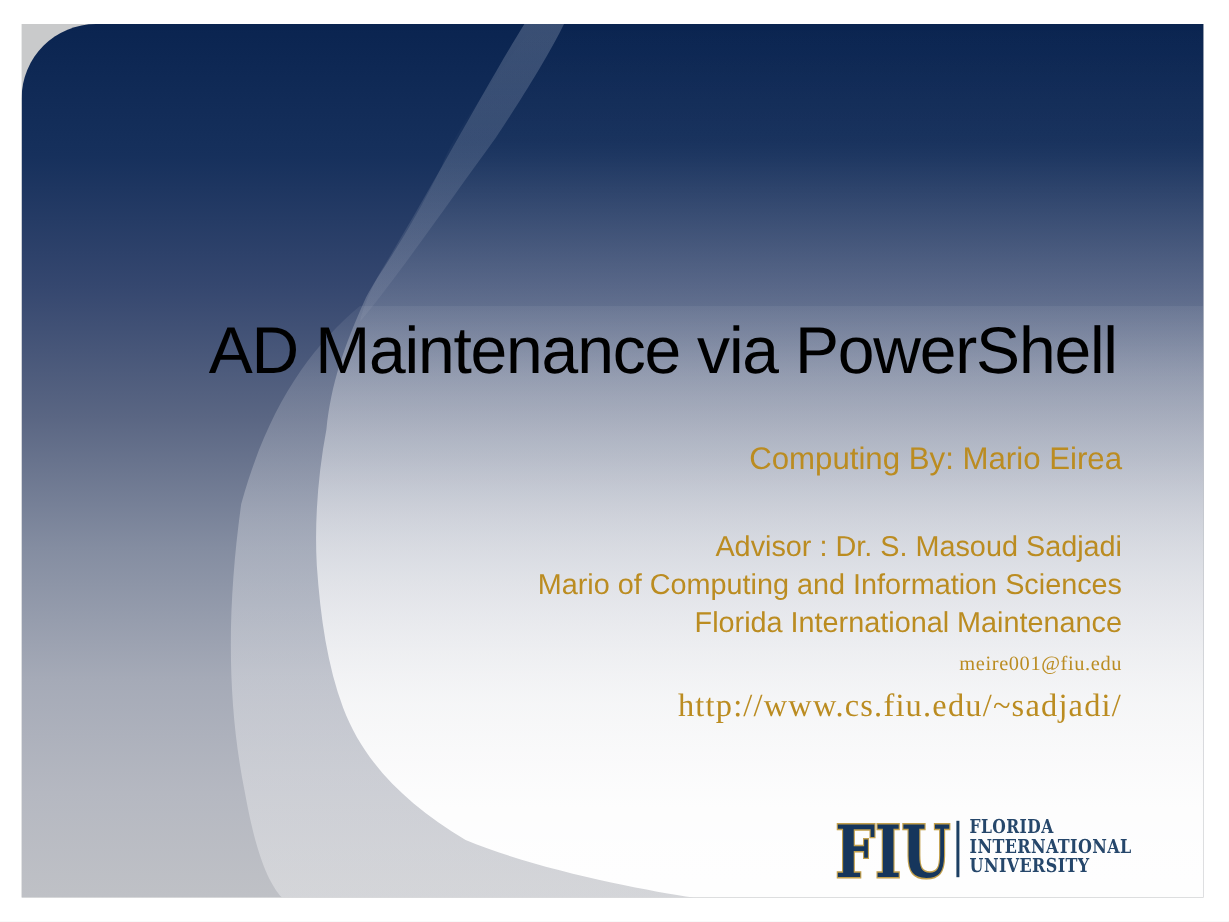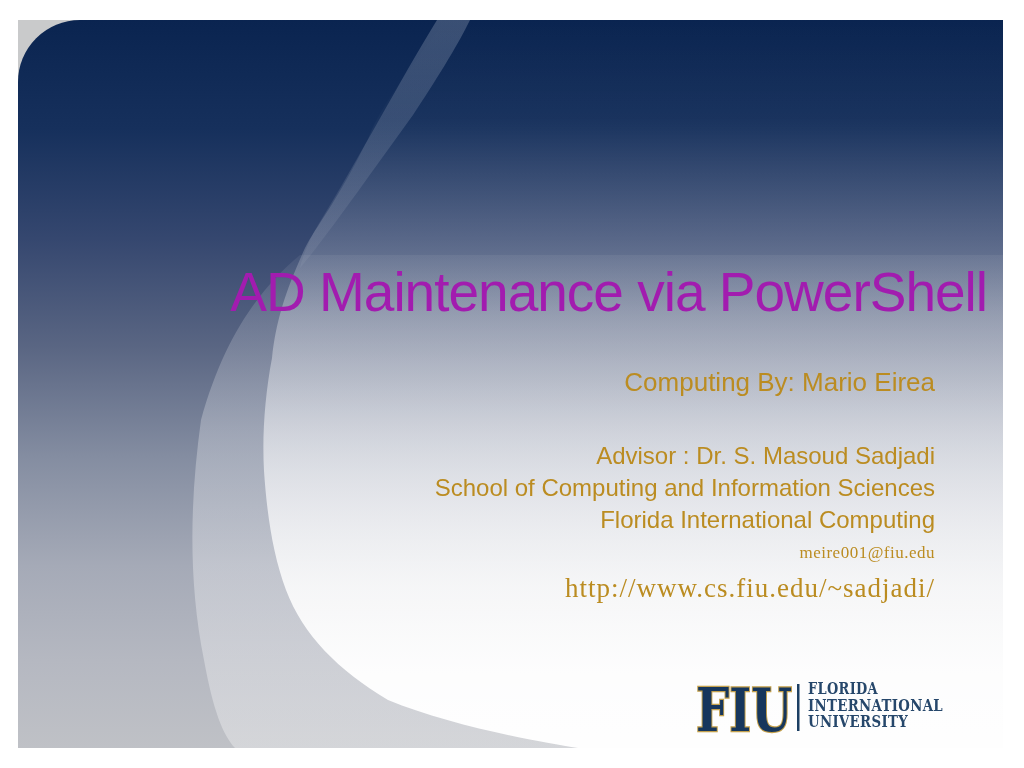--- a/index.html
+++ b/index.html
@@ -14,21 +14,21 @@
   .navy{
     position:absolute;inset:0;border-top-left-radius:62px;
     background:linear-gradient(180deg,
       #0a2450 0%, #16305c 15%, #35476f 30%, #5a6683 45%,
       #848da1 60%, #a5aab7 75%, #b5b8c1 88%, #bfc1c6 100%);
   }
   .curves{position:absolute;inset:0;}
   .slide-title{
     position:absolute;left:156px;right:16px;top:240px;
     font-size:55px;line-height:64px;letter-spacing:-1px;
-    color:#a21caf;text-align:right;white-space:nowrap;
+    color:#000000;text-align:left;white-space:nowrap;
   }
   .gold{color:#bb8c21;text-align:right;position:absolute;left:120px;right:68px;white-space:nowrap;}
   .byline{top:347px;font-size:26px;line-height:30px;}
   .advisor{top:420px;font-size:24px;line-height:32px;}
   .email{top:518px;font-size:17px;line-height:30px;letter-spacing:.5px;font-family:Liberation Serif, serif;}
   .website{top:553px;font-size:27px;line-height:30px;letter-spacing:1px;font-family:Liberation Serif, serif;}
   .logo{position:absolute;left:660px;top:658px;}
   .logo text{font-family:"DejaVu Serif","Liberation Serif",serif;font-weight:bold;}
   .logo .acr{fill:#16365c;stroke:#c3a04c;stroke-width:2.4px;paint-order:stroke;font-size:60px;}
   .logo .nm{fill:#26476b;font-size:16px;letter-spacing:.4px;}
@@ -75,22 +75,22 @@
                C 249,495 255,535 268,570 C 285,615 320,650 370,680
                C 430,705 520,722 560,728 L 985,728 L 985,-5 Z" fill="url(#gBright)"></path>
     </svg>
 
     <div class="slide-title">AD Maintenance via PowerShell</div>
 
     <div class="gold byline">Computing By: Mario Eirea</div>
 
     <div class="gold advisor">
       <div>Advisor : Dr. S. Masoud Sadjadi</div>
-      <div>School of Computing and Information Sciences</div>
-      <div>Florida International Computing</div>
+      <div>Mario of Computing and Information Sciences</div>
+      <div>Florida International Maintenance</div>
     </div>
 
     <div class="gold email">meire001@fiu.edu</div>
 
     <div class="gold website">http://www.cs.fiu.edu/~sadjadi/</div>
 
     <svg class="logo" width="300" height="64" viewBox="0 0 300 64" aria-hidden="true">
       <text class="acr" x="18" y="53" textLength="96" lengthAdjust="spacingAndGlyphs">FIU</text>
       <rect x="119" y="6" width="2.5" height="47" fill="#1c3f63"></rect>
       <text class="nm" x="130" y="16" textLength="70" lengthAdjust="spacingAndGlyphs">FLORIDA</text>

